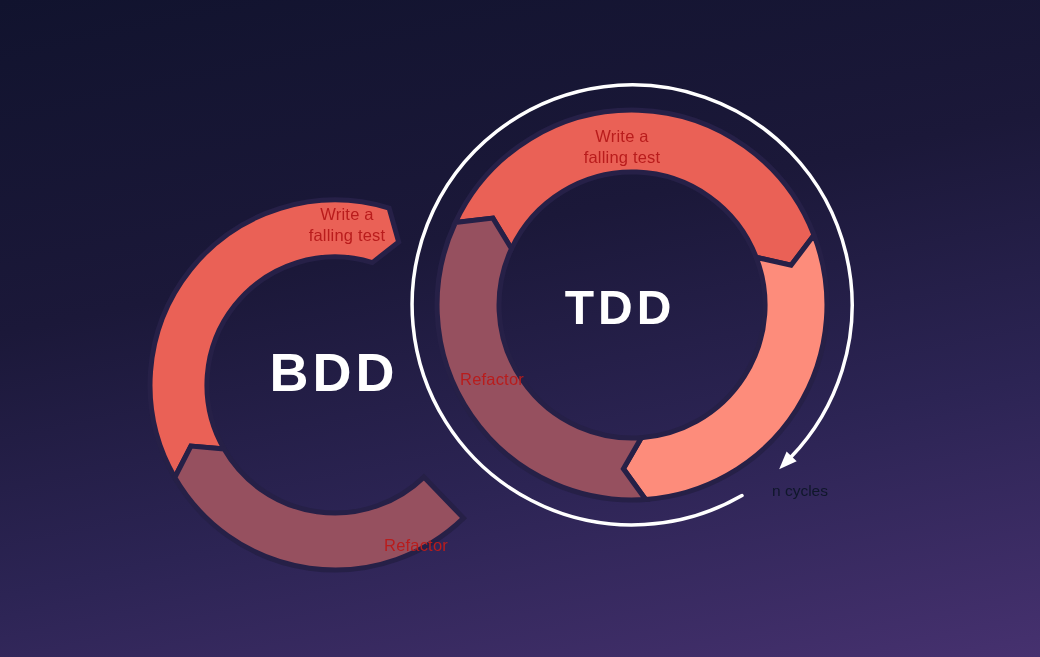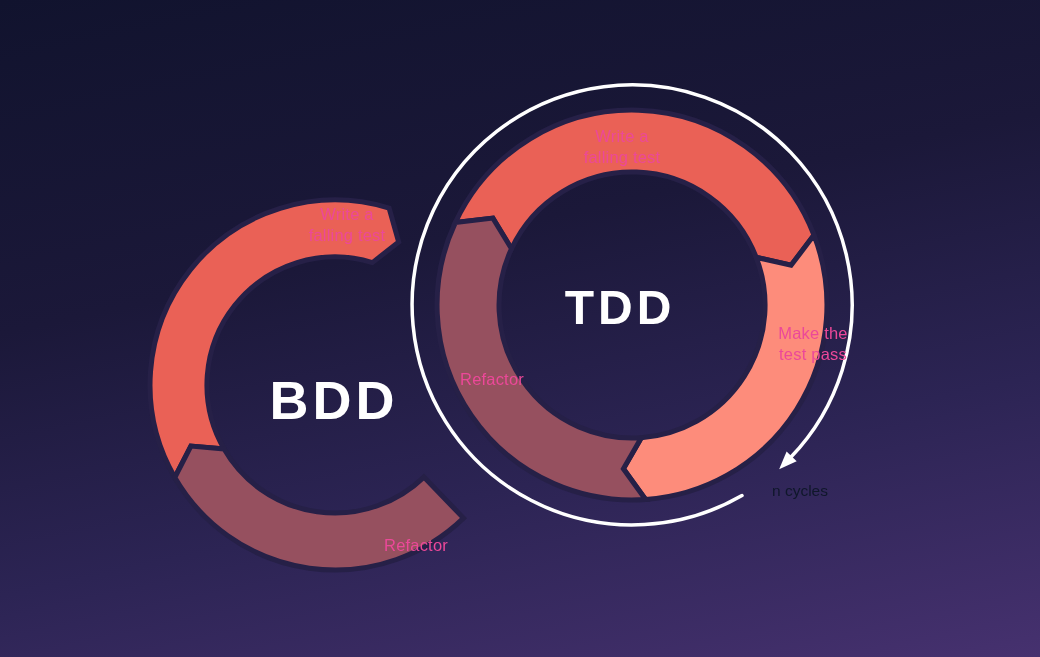--- a/index.html
+++ b/index.html
@@ -5,21 +5,21 @@
   html,body{margin:0;padding:0}
   body{
     width:1040px;height:657px;overflow:hidden;
     background:linear-gradient(168deg,#11132e 0%,#1b1839 38%,#2c2454 68%,#46316f 100%);
     font-family:"Liberation Sans",sans-serif;
   }
   .stage{position:relative;width:1040px;height:657px}
   .stage svg{position:absolute;left:0;top:0}
   .label{
     position:absolute;transform:translate(-50%,-50%);
-    color:#ec4899;font-size:16.5px;line-height:1.28;font-weight:500;
+    color:#b91c1c;font-size:16.5px;line-height:1.28;font-weight:500;
     text-align:center;letter-spacing:.2px;white-space:nowrap;
   }
   .label span{display:block}
   .ring-title{
     position:absolute;transform:translate(-50%,-50%);
     color:#fff;font-weight:bold;letter-spacing:4px;text-align:left;white-space:nowrap;
   }
   #bdd-title{font-size:54px}
   #tdd-title{font-size:48px}
   .cycle-label{
@@ -40,37 +40,33 @@
       <path d="M455.3 222.6A195 195 0 0 1 814.0 235.1L791.1 265.3L756.2 257.3A133 133 0 0 0 511.5 248.8L492.9 218.1Z" fill="#ea6156" stroke="#262047" stroke-width="5"></path>
       <path d="M814.0 235.1A195 195 0 0 1 645.6 499.5L623.4 468.8L641.3 437.7A133 133 0 0 0 756.2 257.3L791.1 265.3Z" fill="#fd8c7b" stroke="#262047" stroke-width="5"></path>
       <path d="M645.6 499.5A195 195 0 0 1 455.3 222.6L492.9 218.1L511.5 248.8A133 133 0 0 0 641.3 437.7L623.4 468.8Z" fill="#96505f" stroke="#262047" stroke-width="5"></path>
     </svg>
 
   <div class="label" style="left:347px;top:225px">
     <span>Write a</span>
     <span>falling test</span>
   </div>
 
-  <div class="ring-title" id="bdd-title" style="left:334px;top:400px">BDD</div>
+  <div class="ring-title" id="bdd-title" style="left:334px;top:372px">BDD</div>
 
   <div class="label" style="left:416px;top:546px">
     <span>Refactor</span>
   </div>
 
   <div class="label" style="left:622px;top:147px">
     <span>Write a</span>
     <span>falling test</span>
   </div>
 
   <div class="ring-title" id="tdd-title" style="left:620px;top:307px">TDD</div>
 
-  <div class="label" style="left:813px;top:344px">
-    <span>Make the</span>
-    <span>test pass</span>
-  </div>
 
   <div class="label" style="left:492px;top:380px">
     <span>Refactor</span>
   </div>
 
   <div class="cycle-label" style="left:800px;top:491px">n cycles</div>
 
 </div>
 
 </body></html>

